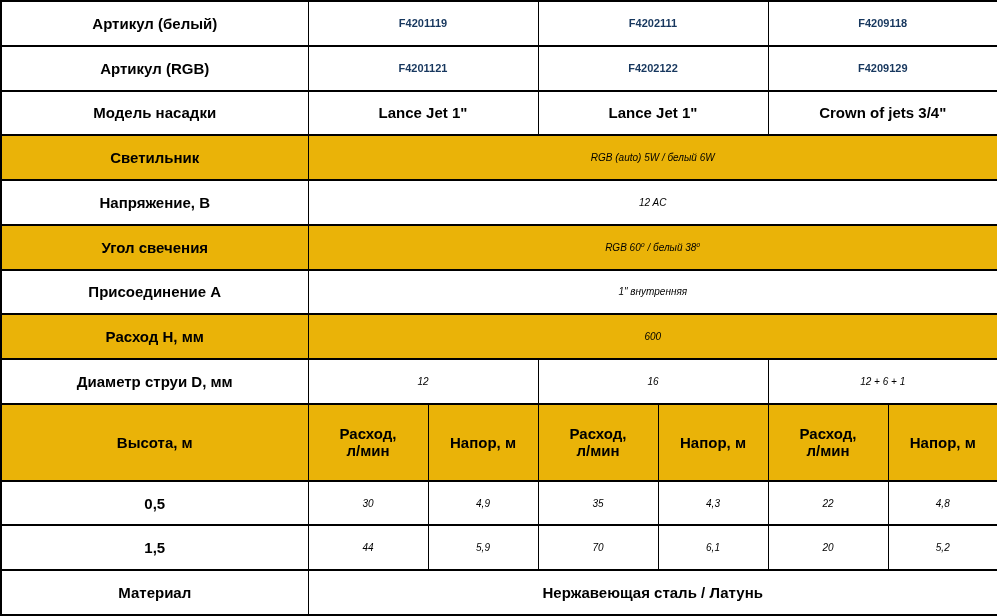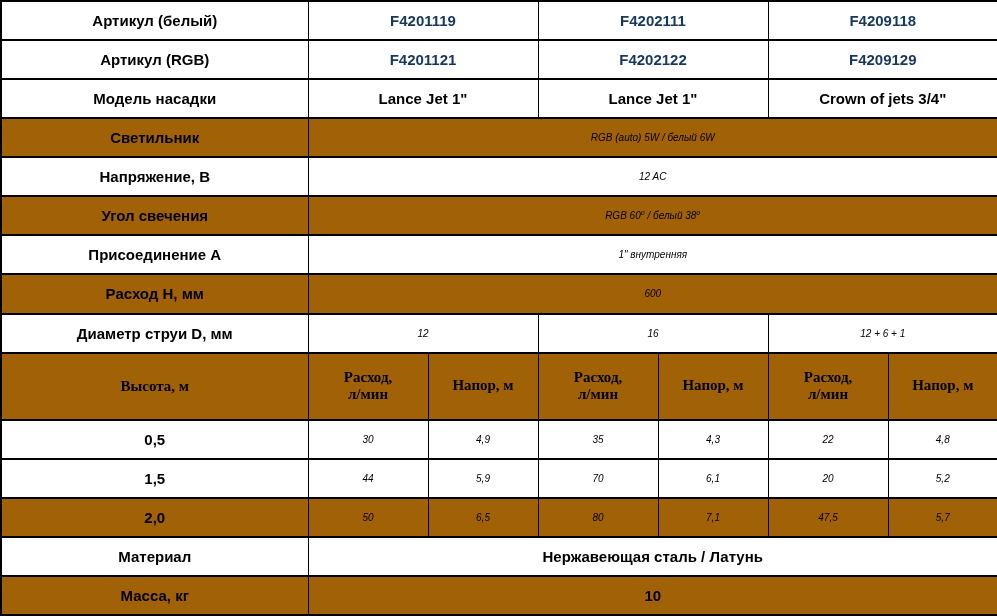--- a/index.html
+++ b/index.html
@@ -16,26 +16,26 @@
   table.spec td {
     border: 1px solid #000000;
     border-top-width: 2px;
     border-bottom-width: 2px;
     text-align: center;
     vertical-align: middle;
     padding: 1px 4px;
     overflow: hidden;
   }
   tr { height: 35px; }
-  tr.tall { height: 60px; font-family: Liberation Serif, serif; }
+  tr.tall { height: 60px; }
   .lbl { font-weight: bold; font-size: 15px; }
-  .art { font-weight: bold; font-size: 15px; color: #17375E; }
+  .art { font-weight: bold; font-size: 11px; color: #17375E; }
   .bval { font-weight: bold; font-size: 15px; }
   .val { font-weight: normal; font-size: 10px; font-style: italic; }
-  .shade { background: #a16207; margin-top: 32px; }
+  .shade { background: #eab308; margin-top: 32px; }
   .hdr { font-weight: bold; font-size: 15px; white-space: pre-line; line-height: 1.15; }
 </style>
 </head>
 <body>
 
 <table class="spec">
   <colgroup>
     <col style="width:307px">
     <col style="width:120px">
       <col style="width:110px">
@@ -112,31 +112,18 @@
     </tr>
     <tr>
       <td class="bval">1,5</td>
       <td class="val">44</td>
       <td class="val">5,9</td>
       <td class="val">70</td>
       <td class="val">6,1</td>
       <td class="val">20</td>
       <td class="val">5,2</td>
     </tr>
-    <tr class="shade">
-      <td class="bval">2,0</td>
-      <td class="val">50</td>
-      <td class="val">6,5</td>
-      <td class="val">80</td>
-      <td class="val">7,1</td>
-      <td class="val">47,5</td>
-      <td class="val">5,7</td>
-    </tr>
     <tr>
       <td class="lbl">Материал</td>
       <td class="bval" colspan="6">Нержавеющая сталь / Латунь</td>
-    </tr>
-    <tr class="shade">
-      <td class="lbl">Масса, кг</td>
-      <td class="bval" colspan="6">10</td>
     </tr>
   </tbody>
 </table>
 
 </body></html>

